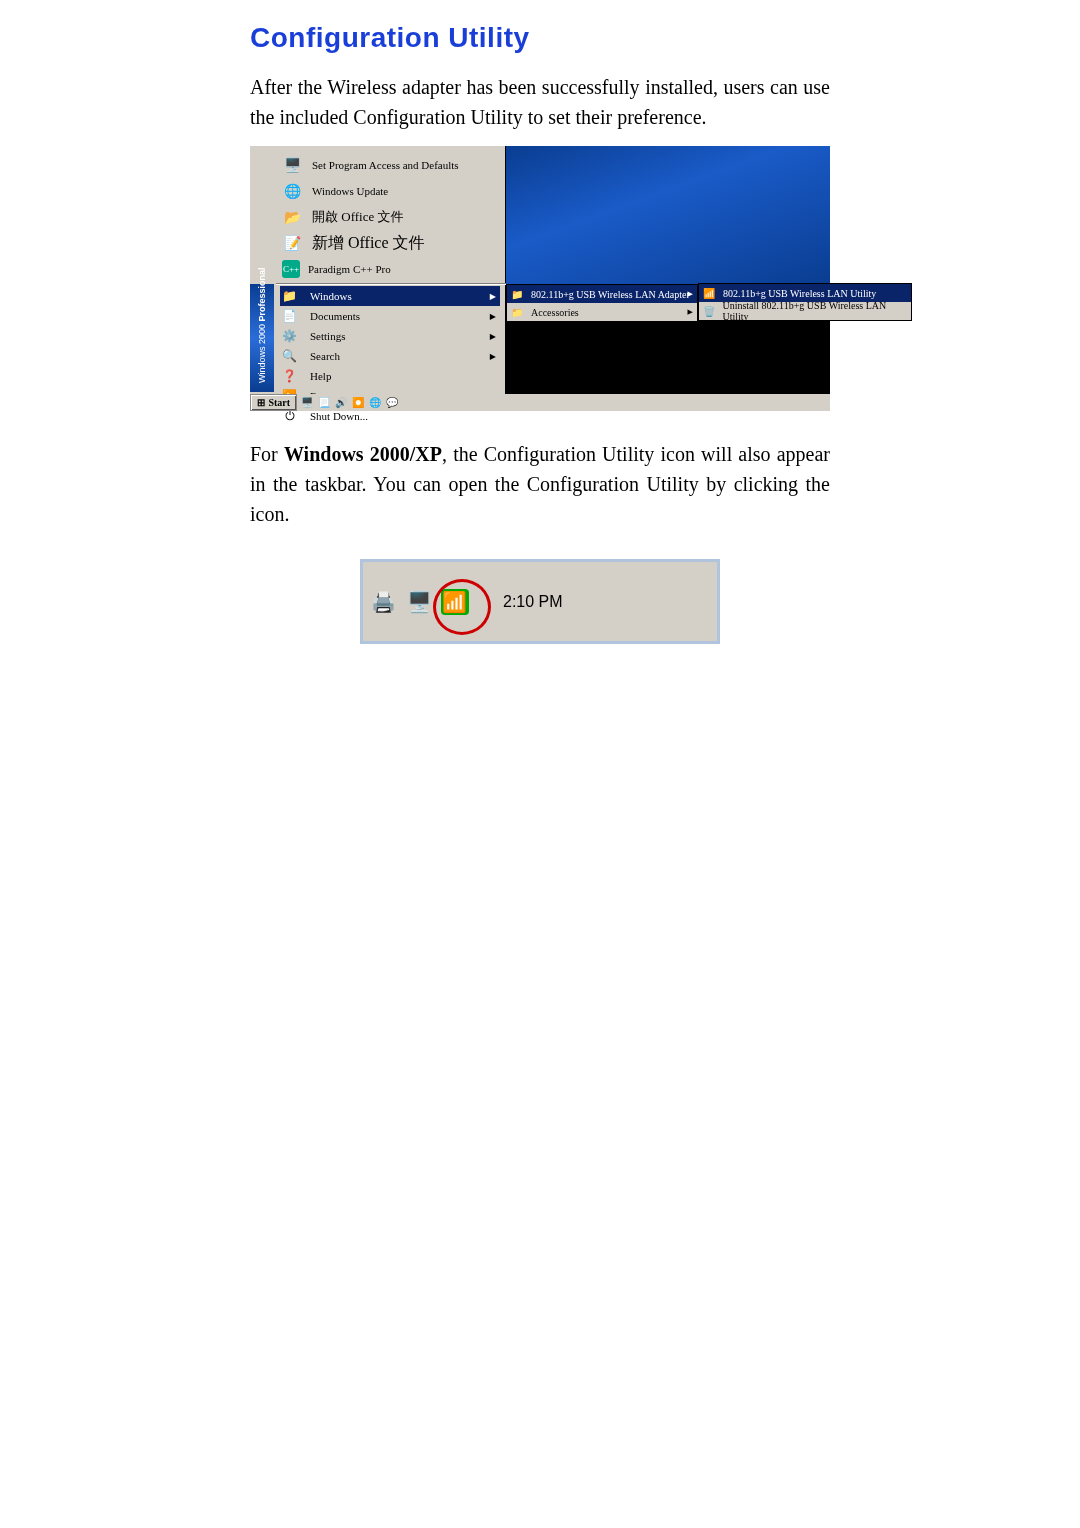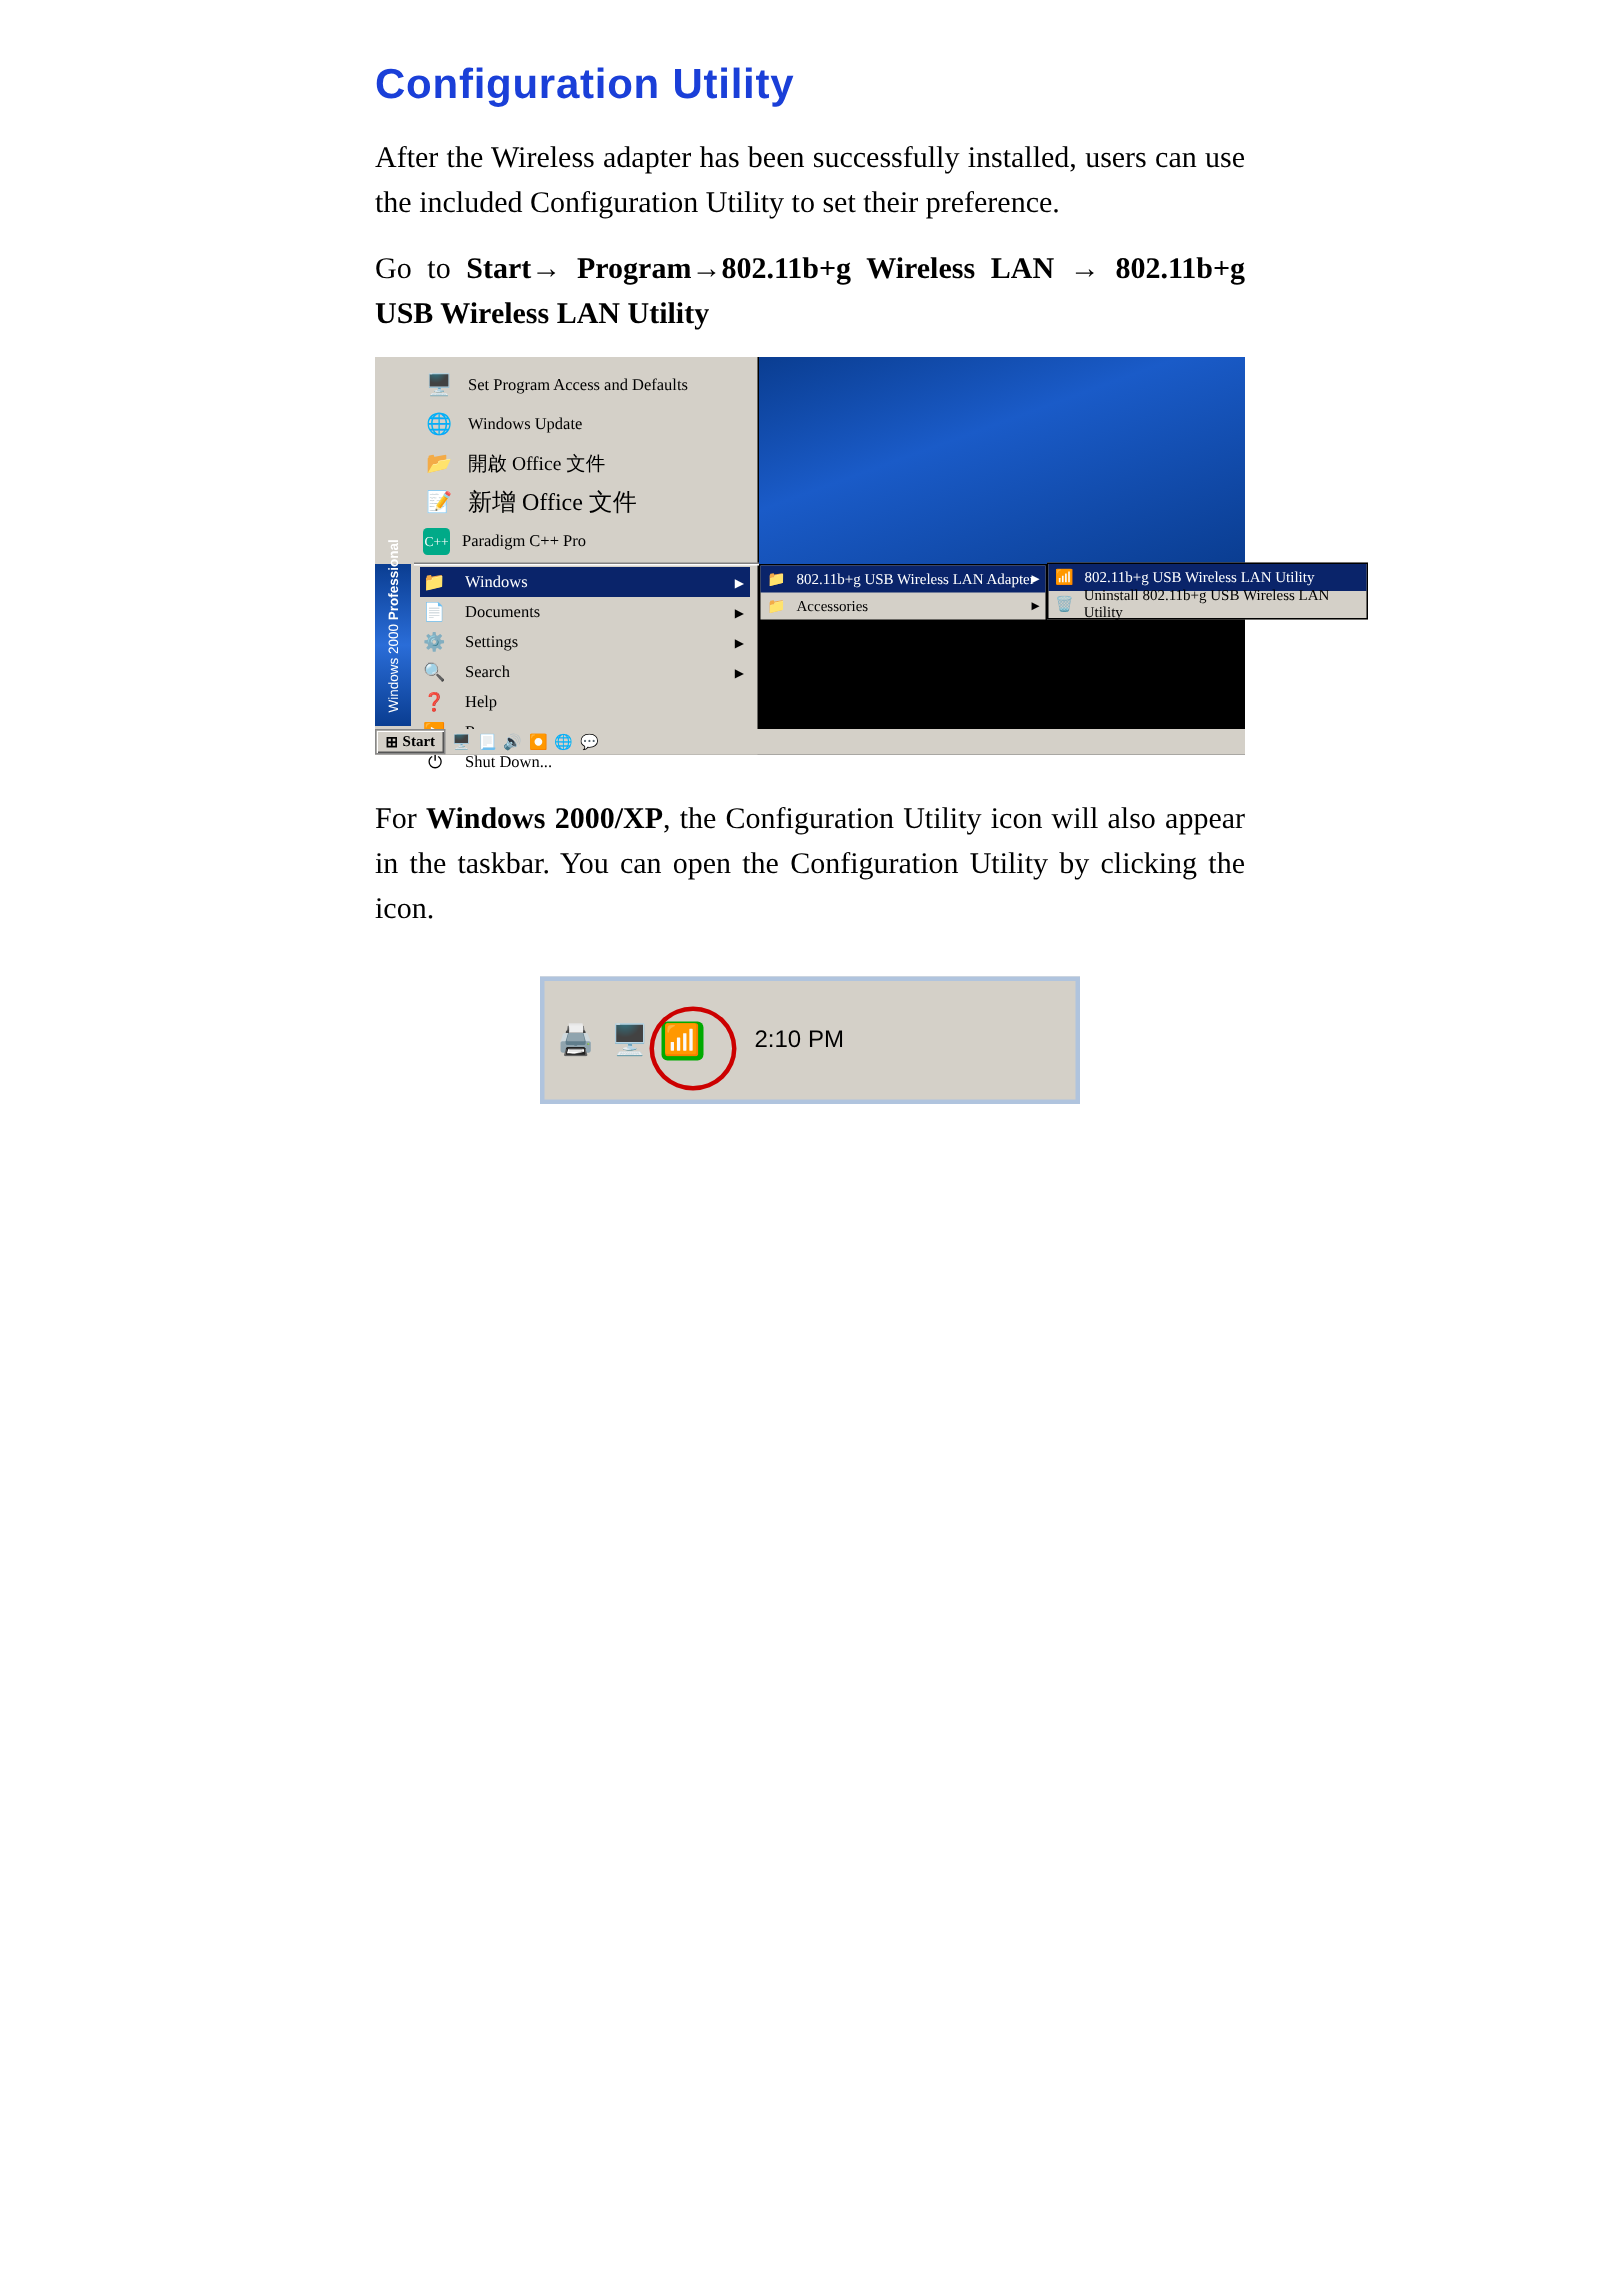--- a/index.html
+++ b/index.html
@@ -5,21 +5,21 @@
   body {
     margin: 0;
     padding: 0;
     background: #ffffff;
     font-family: "Times New Roman", Times, serif;
     width: 1080px;
     height: 1528px;
     position: relative;
   }
   .page {
-    padding: 40px 250px 50px 250px;
+    padding: 22px 250px 50px 250px;
     width: 580px;
     margin: 0 auto;
   }
   .heading {
     font-family: Arial, Helvetica, sans-serif;
     font-weight: 900;
     font-size: 28px;
     color: #1a3fd8;
     margin: 0 0 18px 0;
     letter-spacing: 0.5px;
@@ -270,26 +270,20 @@
   }
 </style>
 </head>
 <body>
 
 <div class="page">
   <h1 class="heading">Configuration Utility</h1>
 
   <p class="para">After the Wireless adapter has been successfully installed, users can use the included Configuration Utility to set their preference.</p>
 
-  <p class="para">
-    <span>Go  to  </span><span class="bold">Start</span><span class="bold arrow">→</span>
-    <span class="bold">Program</span><span class="bold arrow">→</span><span class="bold">802.11b+g  Wireless  LAN</span>
-    <span class="bold arrow">→</span>
-    <span class="bold">802.11b+g  USB Wireless LAN Utility</span>
-  </p>
 
   <div class="screenshot1">
     <div class="desktop-area"></div>
     <div class="black-area"></div>
 
     <div class="left-pane">
       <div class="top-items">
         <div class="top-item">
           <span class="icon">🖥️</span>
           <span style="font-size:11px">Set Program Access and Defaults</span>

